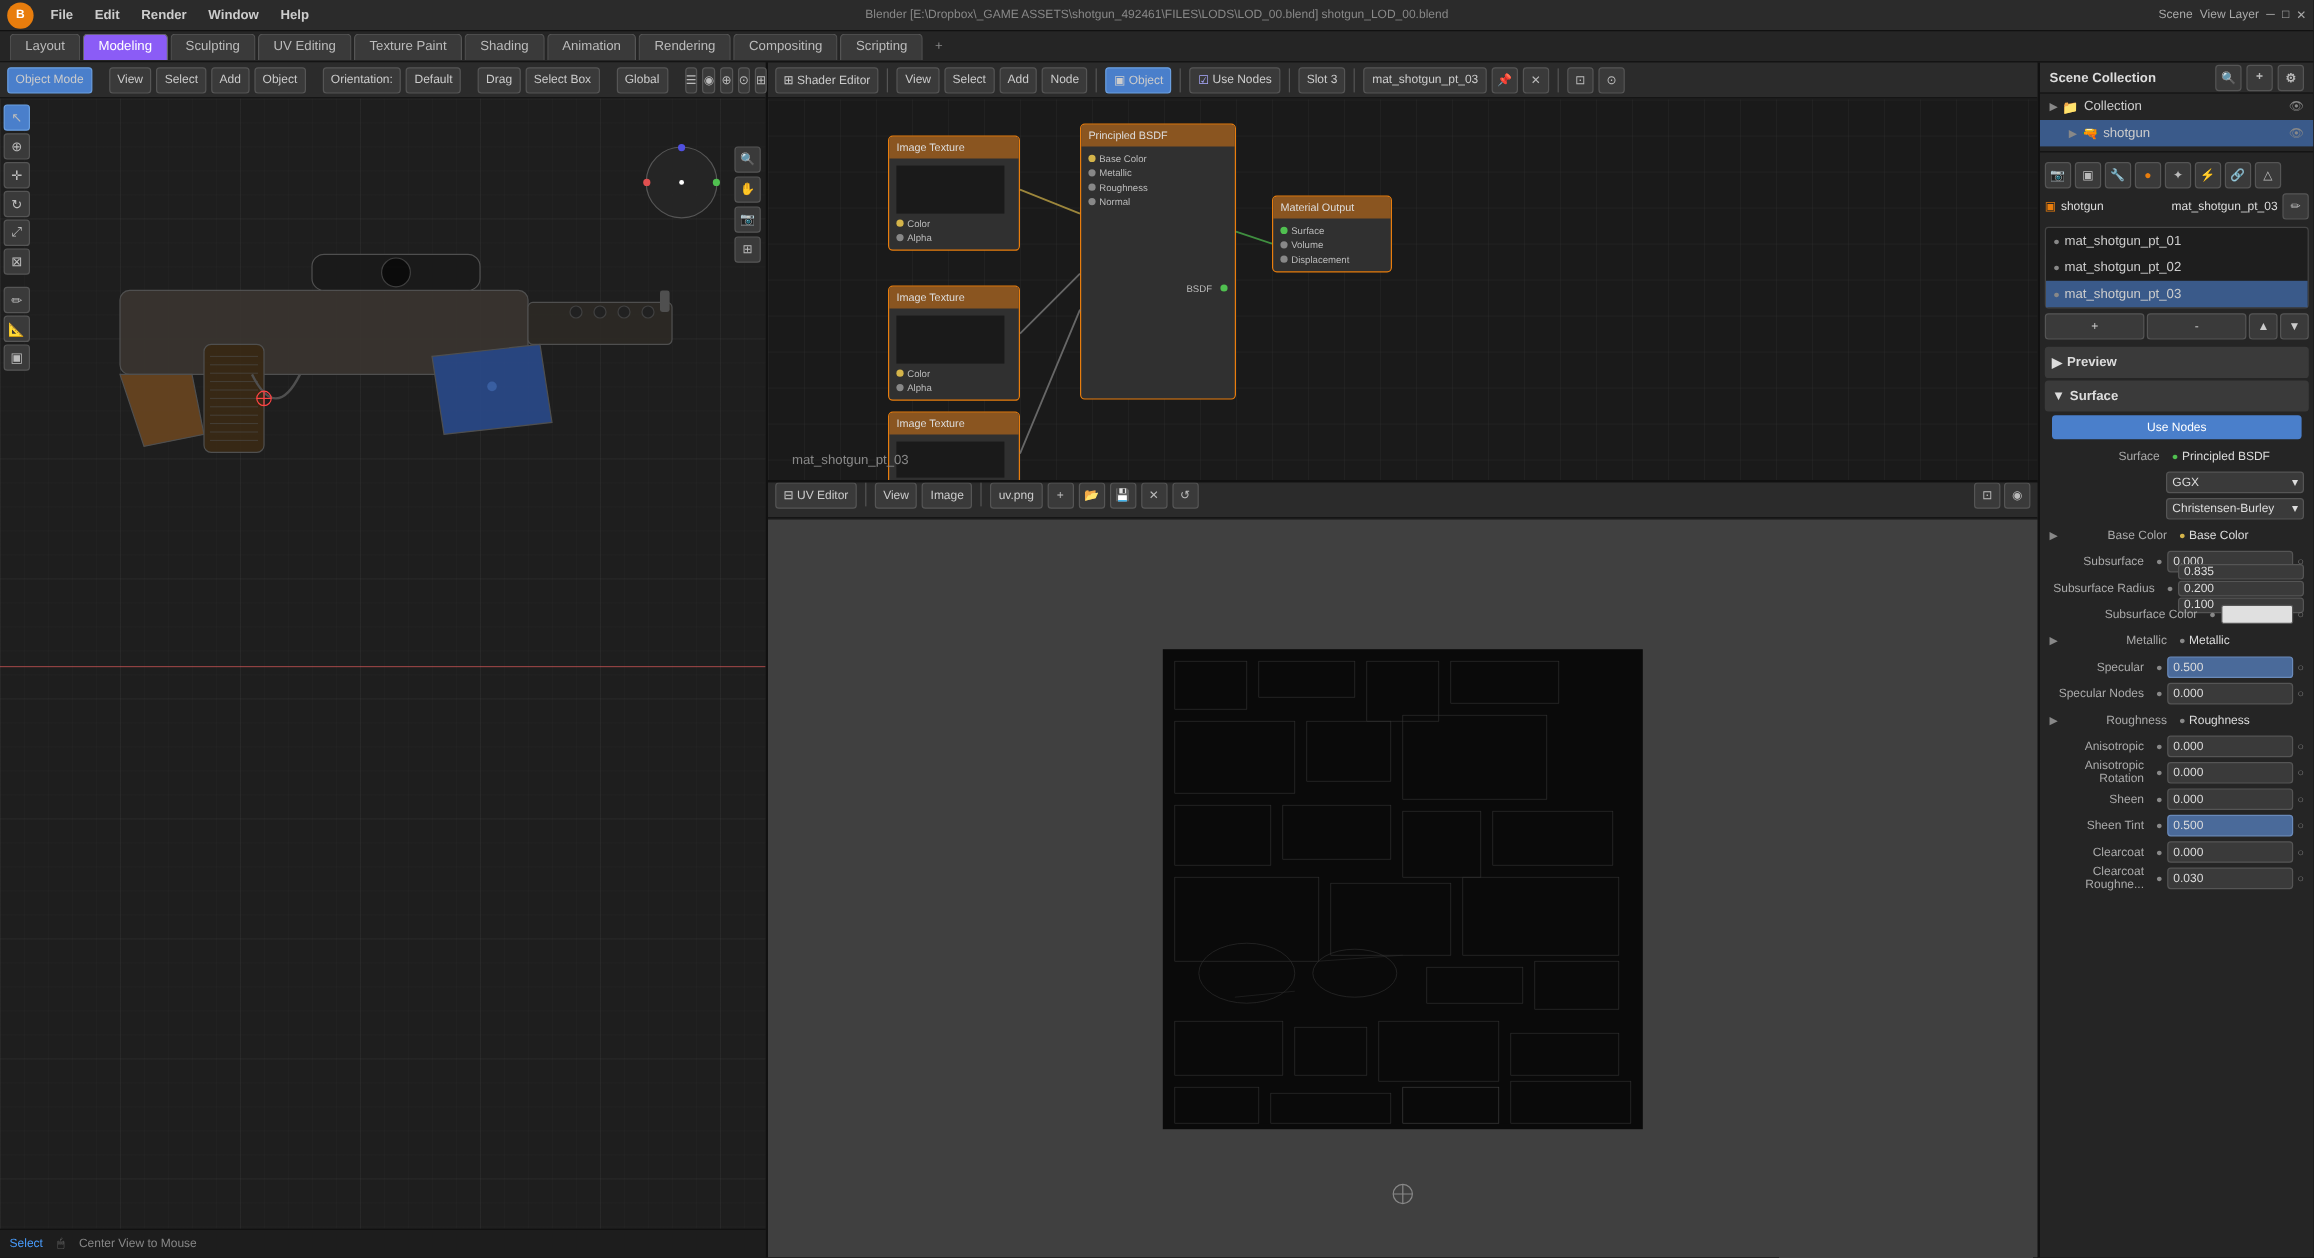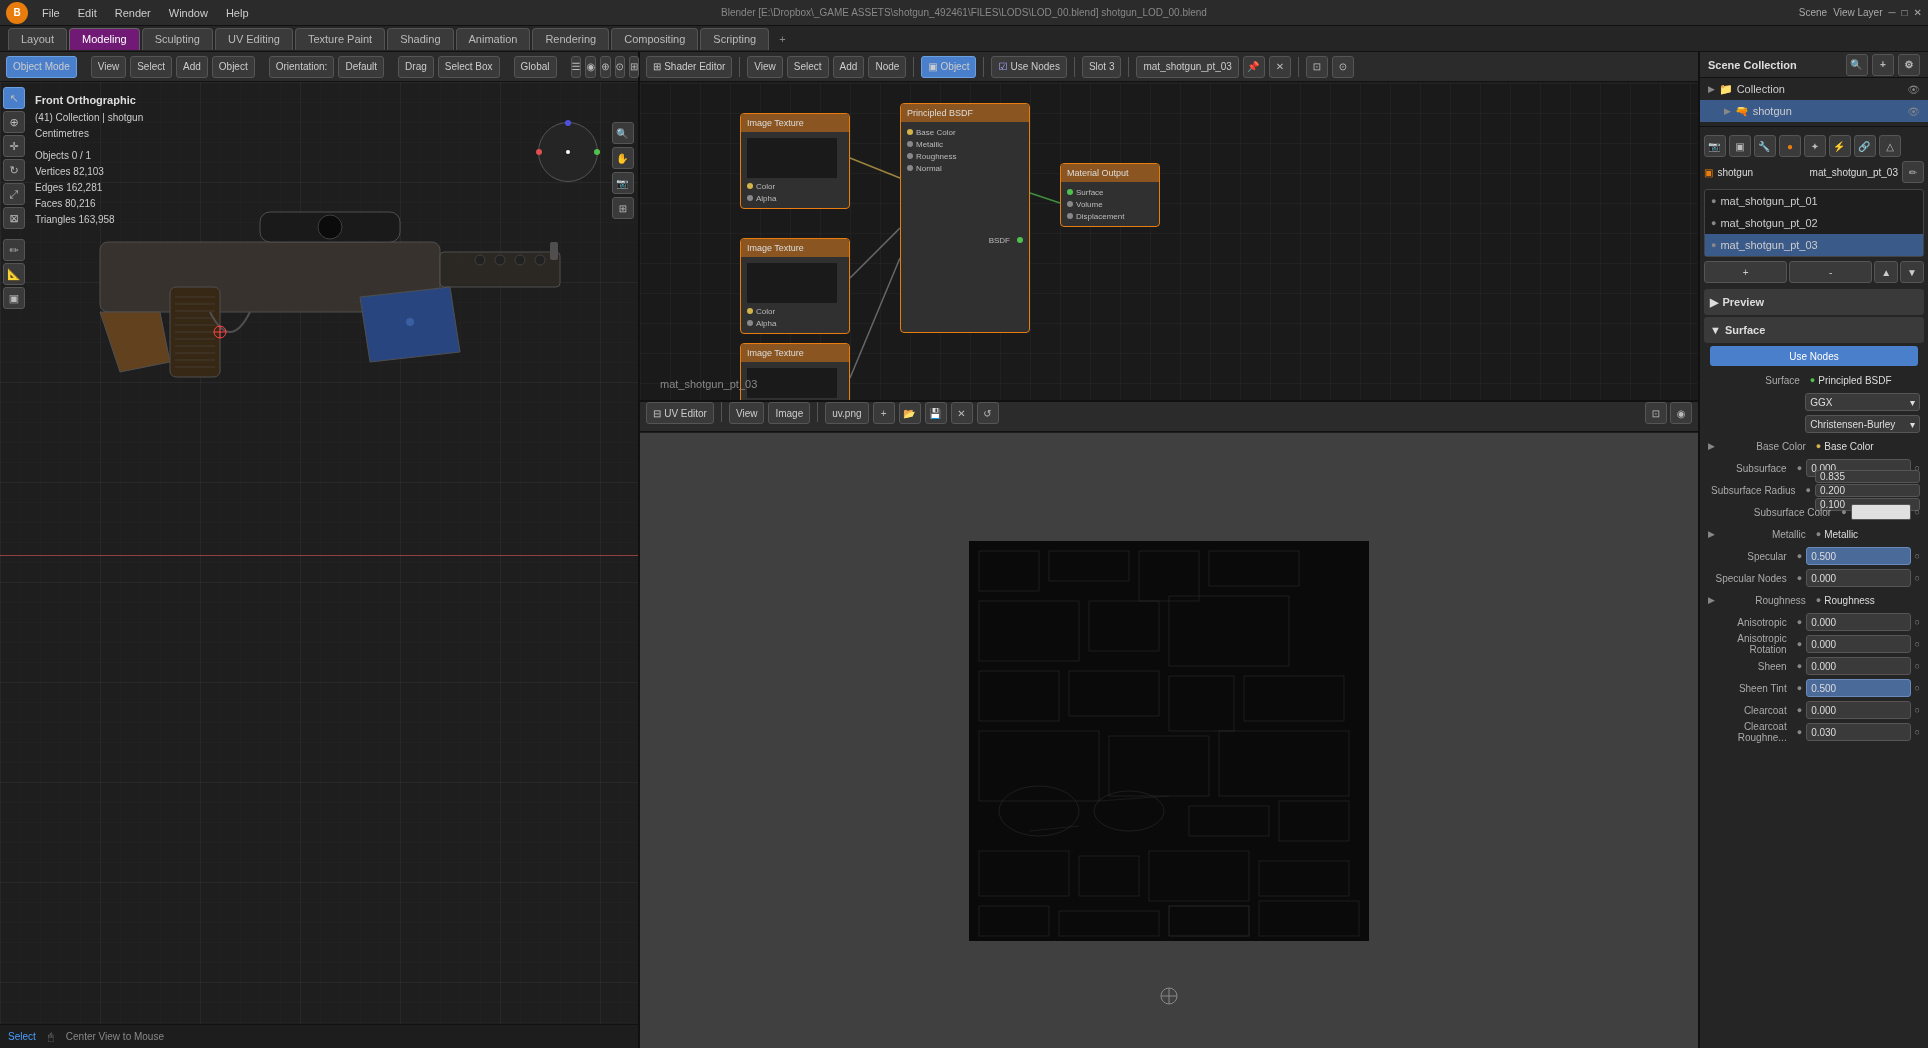--- a/index.html
+++ b/index.html
@@ -35,20 +35,21 @@
       margin-right: 4px;
     }
     .menu-item {
       padding: 2px 8px;
       height: 22px;
       display: flex; align-items: center;
       cursor: pointer;
       border-radius: 3px;
       white-space: nowrap;
       color: #ccc;
+      font-weight: bold;
     }
     .top-title {
       position: absolute;
       left: 50%;
       transform: translateX(-50%);
       color: #888;
       font-size: 10px;
     }
     .top-right {
       margin-left: auto;
@@ -74,21 +75,21 @@
       cursor: pointer;
       background: #3a3a3a;
       border-radius: 4px 4px 0 0;
       border: 1px solid #555;
       border-bottom: none;
       margin-right: 2px;
       color: #bbb;
       font-size: 11px;
     }
     .ws-tab.active {
-      background: #701a75;
+      background: #8b5cf6;
       color: #fff;
       border-color: #666;
     }
     .ws-tab-add {
       padding: 4px 8px;
       height: 22px;
       display: flex; align-items: center;
       cursor: pointer;
       color: #888;
     }
@@ -504,30 +505,20 @@
       <div class="tool-btn">⊠</div>
       <div class="tool-btn" style="margin-top:8px">✏</div>
       <div class="tool-btn">📐</div>
       <div class="tool-btn">▣</div>
     </div>
 
     <div class="viewport-scene">
       <div class="viewport-grid"></div>
       <div class="viewport-center-h"></div>
 
-      <div class="viewport-info" style="left:35px;top:10px;">
-        <div class="viewport-info-title">Front Orthographic</div>
-        <div>(41) Collection | shotgun</div>
-        <div>Centimetres</div>
-        <div style="margin-top:6px;">Objects   0 / 1</div>
-        <div>Vertices   82,103</div>
-        <div>Edges   162,281</div>
-        <div>Faces   80,216</div>
-        <div>Triangles   163,958</div>
-      </div>
 
       <div class="gun-area">
         <svg width="520" height="320" viewBox="0 0 520 320">
 
           <g opacity="0.9">
 
             <rect x="40" y="110" width="340" height="70" rx="8" fill="#3a3530" stroke="#555" stroke-width="1"></rect>
 
             <rect x="380" y="120" width="120" height="35" rx="4" fill="#2d2a25" stroke="#555" stroke-width="1"></rect>
 

